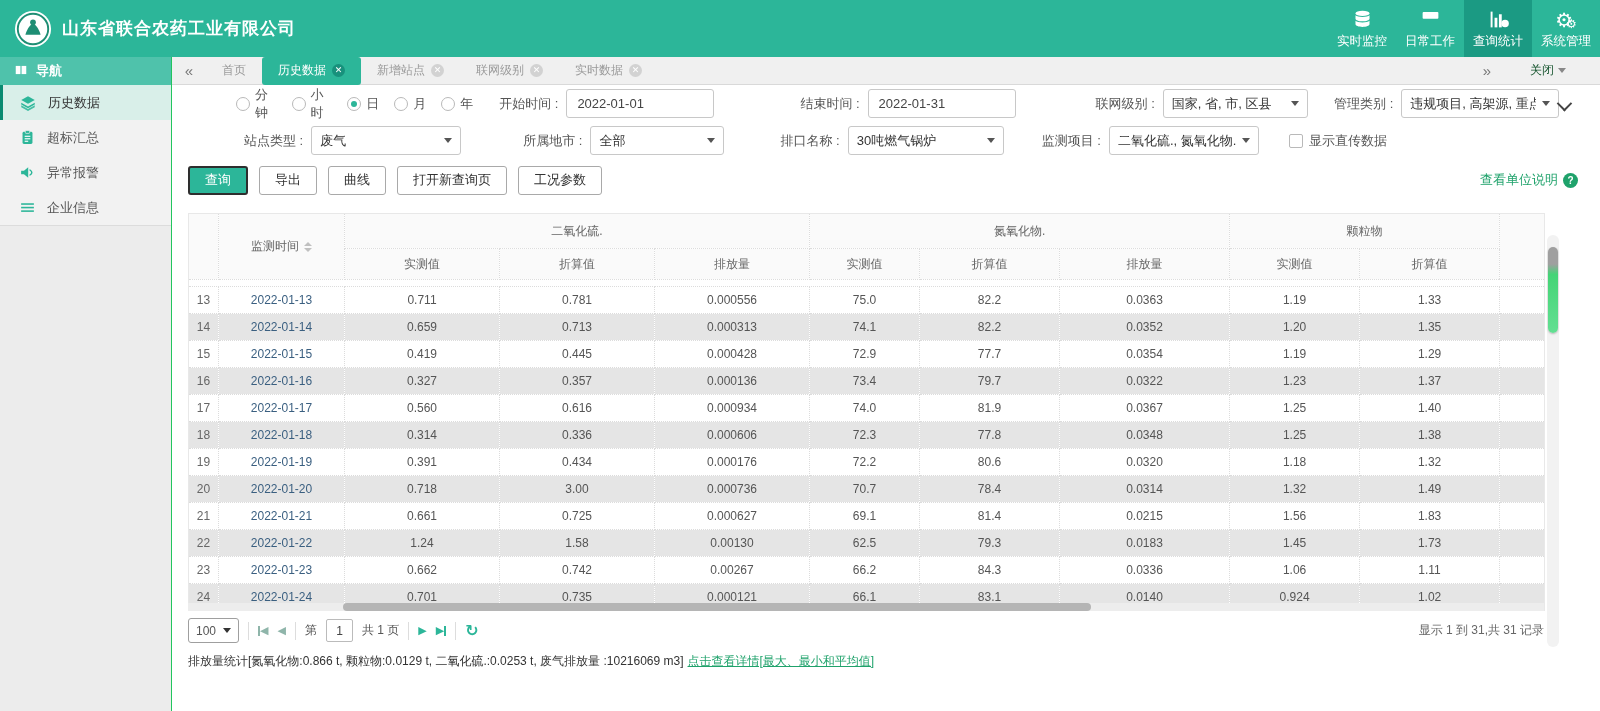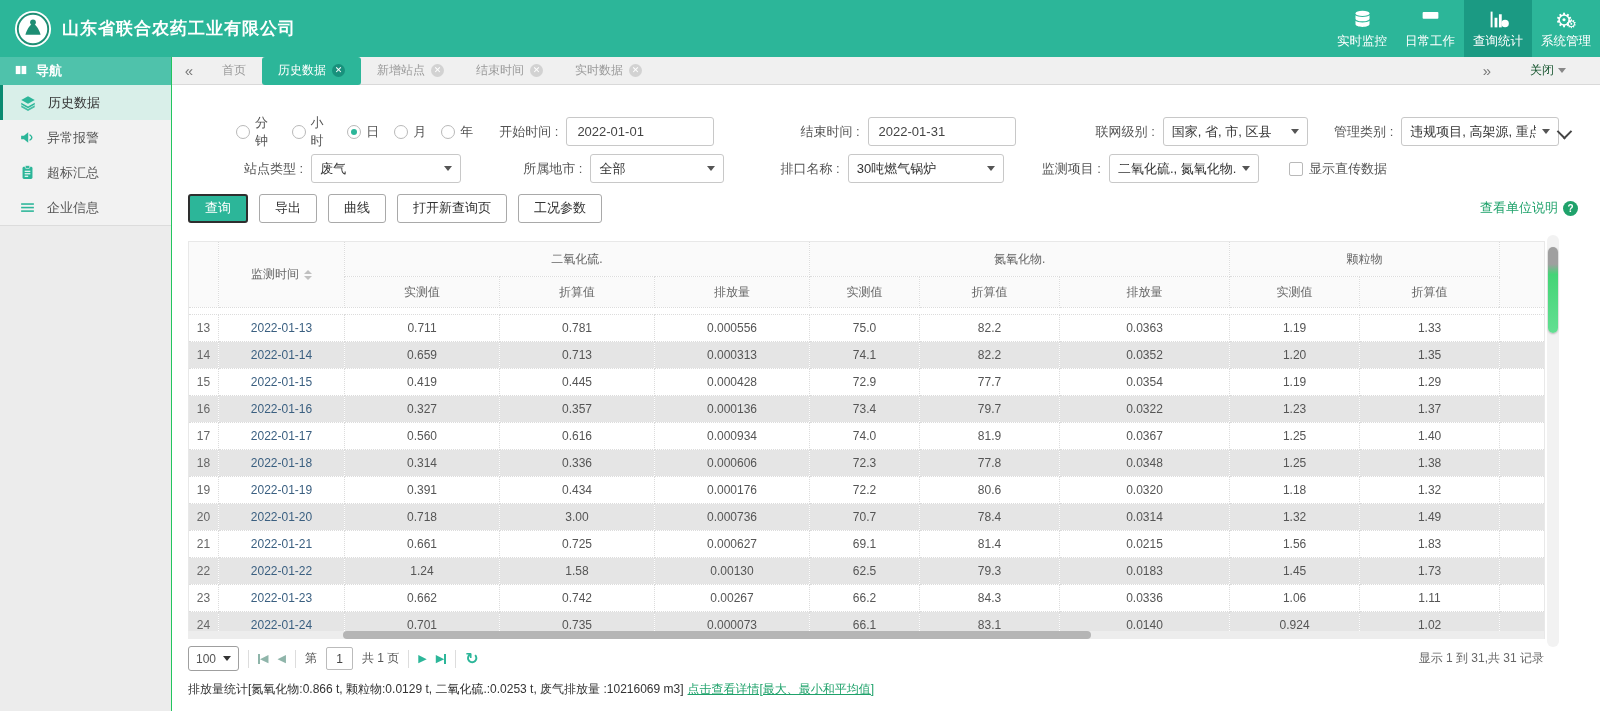--- a/index.html
+++ b/index.html
@@ -35,21 +35,21 @@
   .tab-arrow { width:34px; text-align:center; color:#777; font-size:15px; cursor:pointer; }
   .tab { display:flex; align-items:center; gap:6px; padding:0 16px; height:28px; cursor:pointer; color:#9a9a9a; white-space:nowrap; }
   .tab.active { background:#2cb699; color:#fff; border-radius:3px; }
   .tab-close { width:13px; height:13px; border-radius:50%; background:#d2d2d2; color:#fff; font-size:9px; line-height:13px; text-align:center; flex-shrink:0; }
   .tab.active .tab-close { background:#18917c; }
   .tabbar-right { margin-left:auto; display:flex; align-items:center; gap:26px; padding-right:34px; }
   .close-menu { color:#14532d; display:flex; align-items:center; gap:4px; cursor:pointer; }
   .dn-caret { width:0; height:0; border-left:4px solid transparent; border-right:4px solid transparent; border-top:5px solid #888; }
 
   
-  .content { padding:28px 16px 0 16px; position:relative; flex:1; }
+  .content { padding:0 16px 0 16px; position:relative; flex:1; }
   .filter-row { display:flex; align-items:center; font-size:13px; color:#555; height:37px; }
   .radios { display:flex; gap:15px; margin-left:48px; }
   .radio { display:flex; align-items:center; gap:5px; cursor:pointer; }
   .rb { width:14px; height:14px; border-radius:50%; border:1px solid #b9b9b9; background:#fff; position:relative; flex-shrink:0; }
   .radio.checked .rb::after { content:''; position:absolute; inset:3px; border-radius:50%; background:#2cb699; }
   .f-label { margin-left:26px; white-space:nowrap; }
   .f-label.first { margin-left:56px; }
   .f-input { height:29px; border:1px solid #c8c8c8; border-radius:3px; padding:0 10px; font-size:13px; width:148px; color:#444; font-family:inherit; margin-left:8px; }
   .sel { height:29px; border:1px solid #c8c8c8; border-radius:3px; display:flex; align-items:center; padding:0 8px; cursor:pointer; background:#fff; font-size:13px; margin-left:8px; color:#333; }
   .sel .val { overflow:hidden; white-space:nowrap; flex:1; }
@@ -180,38 +180,38 @@
             <svg viewBox="0 0 24 24" width="18" height="18" fill="#2cb699">
               <path d="M12 3l9 5-9 5-9-5z"></path>
               <path d="M3 11.5l9 5 9-5V14l-9 5-9-5z"></path>
               <path d="M3 15l9 5 9-5v2.5l-9 5-9-5z" opacity=".85"></path>
             </svg>
           </span>
           <span>历史数据</span>
         </div>
         <div class="side-item">
           <span>
-            <svg viewBox="0 0 24 24" width="17" height="17" fill="#2cb699">
-              <path d="M3 9.5v5h4l6 5v-15l-6 5z"></path>
-              <path d="M15.5 8.5c1.6 1 2.6 2 2.6 3.5s-1 2.5-2.6 3.5" fill="none" stroke="#2cb699" stroke-width="2" stroke-linecap="round"></path>
-            </svg>
-          </span>
-          <span>异常报警</span>
-        </div>
-        <div class="side-item">
-          <span>
             <svg viewBox="0 0 24 24" width="17" height="17">
               <rect x="5" y="4" width="14" height="17" rx="2" fill="#2cb699"></rect>
               <rect x="9" y="2.2" width="6" height="4" rx="1" fill="#2cb699" stroke="#f2f2f2" stroke-width="1"></rect>
               <rect x="8" y="9.5" width="8" height="1.6" fill="#fff"></rect>
               <rect x="8" y="13" width="8" height="1.6" fill="#fff"></rect>
               <rect x="8" y="16.5" width="5" height="1.6" fill="#fff"></rect>
             </svg>
           </span>
           <span>超标汇总</span>
+        </div>
+        <div class="side-item">
+          <span>
+            <svg viewBox="0 0 24 24" width="17" height="17" fill="#2cb699">
+              <path d="M3 9.5v5h4l6 5v-15l-6 5z"></path>
+              <path d="M15.5 8.5c1.6 1 2.6 2 2.6 3.5s-1 2.5-2.6 3.5" fill="none" stroke="#2cb699" stroke-width="2" stroke-linecap="round"></path>
+            </svg>
+          </span>
+          <span>异常报警</span>
         </div>
         <div class="side-item">
           <span>
             <svg viewBox="0 0 24 24" width="17" height="17" fill="#2cb699">
               <rect x="3" y="6" width="18" height="2.2"></rect>
               <rect x="3" y="11" width="18" height="2.2"></rect>
               <rect x="3" y="16" width="18" height="2.2"></rect>
             </svg>
           </span>
           <span>企业信息</span>
@@ -229,21 +229,21 @@
           </div>
           <div class="tab active">
             <span>历史数据</span>
             <span class="tab-close">✕</span>
           </div>
           <div class="tab">
             <span>新增站点</span>
             <span class="tab-close">✕</span>
           </div>
           <div class="tab">
-            <span>结束时间</span>
+            <span>联网级别</span>
             <span class="tab-close">✕</span>
           </div>
           <div class="tab">
             <span>实时数据</span>
             <span class="tab-close">✕</span>
           </div>
         </div>
       <div class="tabbar-right">
         <span class="tab-arrow">»</span>
         <span class="close-menu">
@@ -521,21 +521,21 @@
                 <td>0.0336</td>
                 <td>1.06</td>
                 <td>1.11</td>
                 <td></td>
               </tr>
               <tr class="alt">
                 <td class="rownum">24</td>
                 <td class="date">2022-01-24</td>
                 <td>0.701</td>
                 <td>0.735</td>
-                <td>0.000073</td>
+                <td>0.000121</td>
                 <td>66.1</td>
                 <td>83.1</td>
                 <td>0.0140</td>
                 <td>0.924</td>
                 <td>1.02</td>
                 <td></td>
               </tr>
             </tbody>
         </table>
         <div class="h-scroll">

